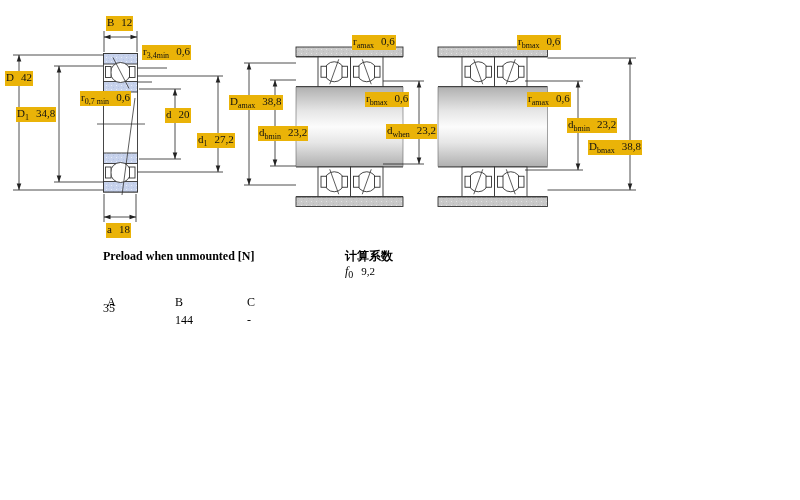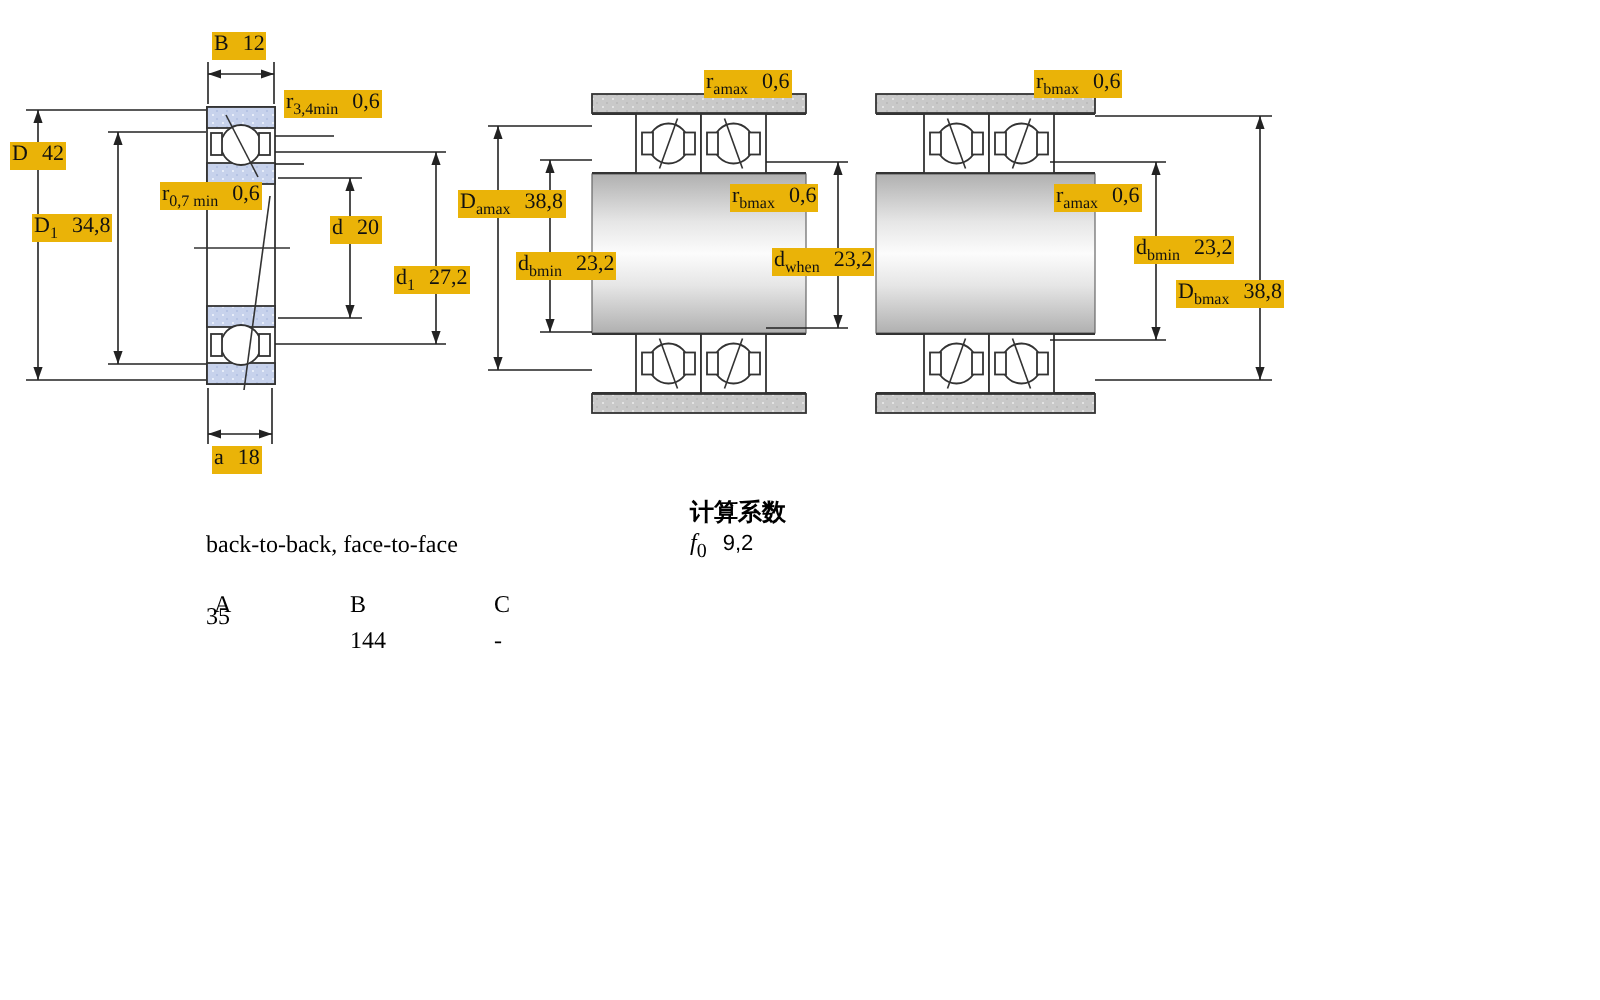--- a/index.html
+++ b/index.html
@@ -7,21 +7,21 @@
          font-family:"Liberation Sans",sans-serif;}
   #linework{position:absolute;left:0;top:0;}
   .dim{position:absolute;font-size:11px;color:#111;background:#eab308;padding:0 1px;
        white-space:nowrap;line-height:12px;font-family:Liberation Serif, serif;}
   .dim sub{font-size:8px;line-height:8px;}
   .dim .val{margin-left:7px;}
   .serifblk{position:absolute;font-family:"Liberation Serif",serif;font-size:12px;
             color:#000;white-space:nowrap;line-height:14px;}
   .bold{font-weight:bold;}
   .fsym{font-family:"Liberation Serif",serif;font-style:italic;}
-  .fval{margin-left:8px;font-family:Liberation Sans, sans-serif;font-size:11px;}
+  .fval{margin-left:8px;font-family:Liberation Serif, serif;font-size:11px;}
 </style>
 </head>
 <body>
 
 <div id="stage">
 
   <svg id="linework" width="800" height="500" viewBox="0 0 800 500">
     <defs>
       <linearGradient id="shaft" x1="0" y1="0" x2="0" y2="1">
         <stop offset="0" stop-color="#b0b0b0"></stop>
@@ -257,21 +257,21 @@
   <div class="dim" style="left:527px;top:92px">
     <span>r</span><sub>amax</sub><span class="val">0,6</span>
   </div>
   <div class="dim" style="left:567px;top:118px">
     <span>d</span><sub>bmin</sub><span class="val">23,2</span>
   </div>
   <div class="dim" style="left:588px;top:140px">
     <span>D</span><sub>bmax</sub><span class="val">38,8</span>
   </div>
 
-  <div class="serifblk" style="left:103px;top:265px">back-to-back, face-to-face</div>
+  <div class="serifblk bold" style="left:103px;top:249px">Preload when unmounted [N]</div>
 
   <div class="serifblk" style="left:107px;top:295px">A</div>
   <div class="serifblk" style="left:175px;top:295px">B</div>
   <div class="serifblk" style="left:247px;top:295px">C</div>
   <div class="serifblk" style="left:103px;top:301px">35</div>
   <div class="serifblk" style="left:175px;top:313px">144</div>
   <div class="serifblk" style="left:247px;top:313px">-</div>
 
   <div class="serifblk bold" style="left:345px;top:249px">计算系数</div>
   <div class="serifblk" style="left:345px;top:264px">

